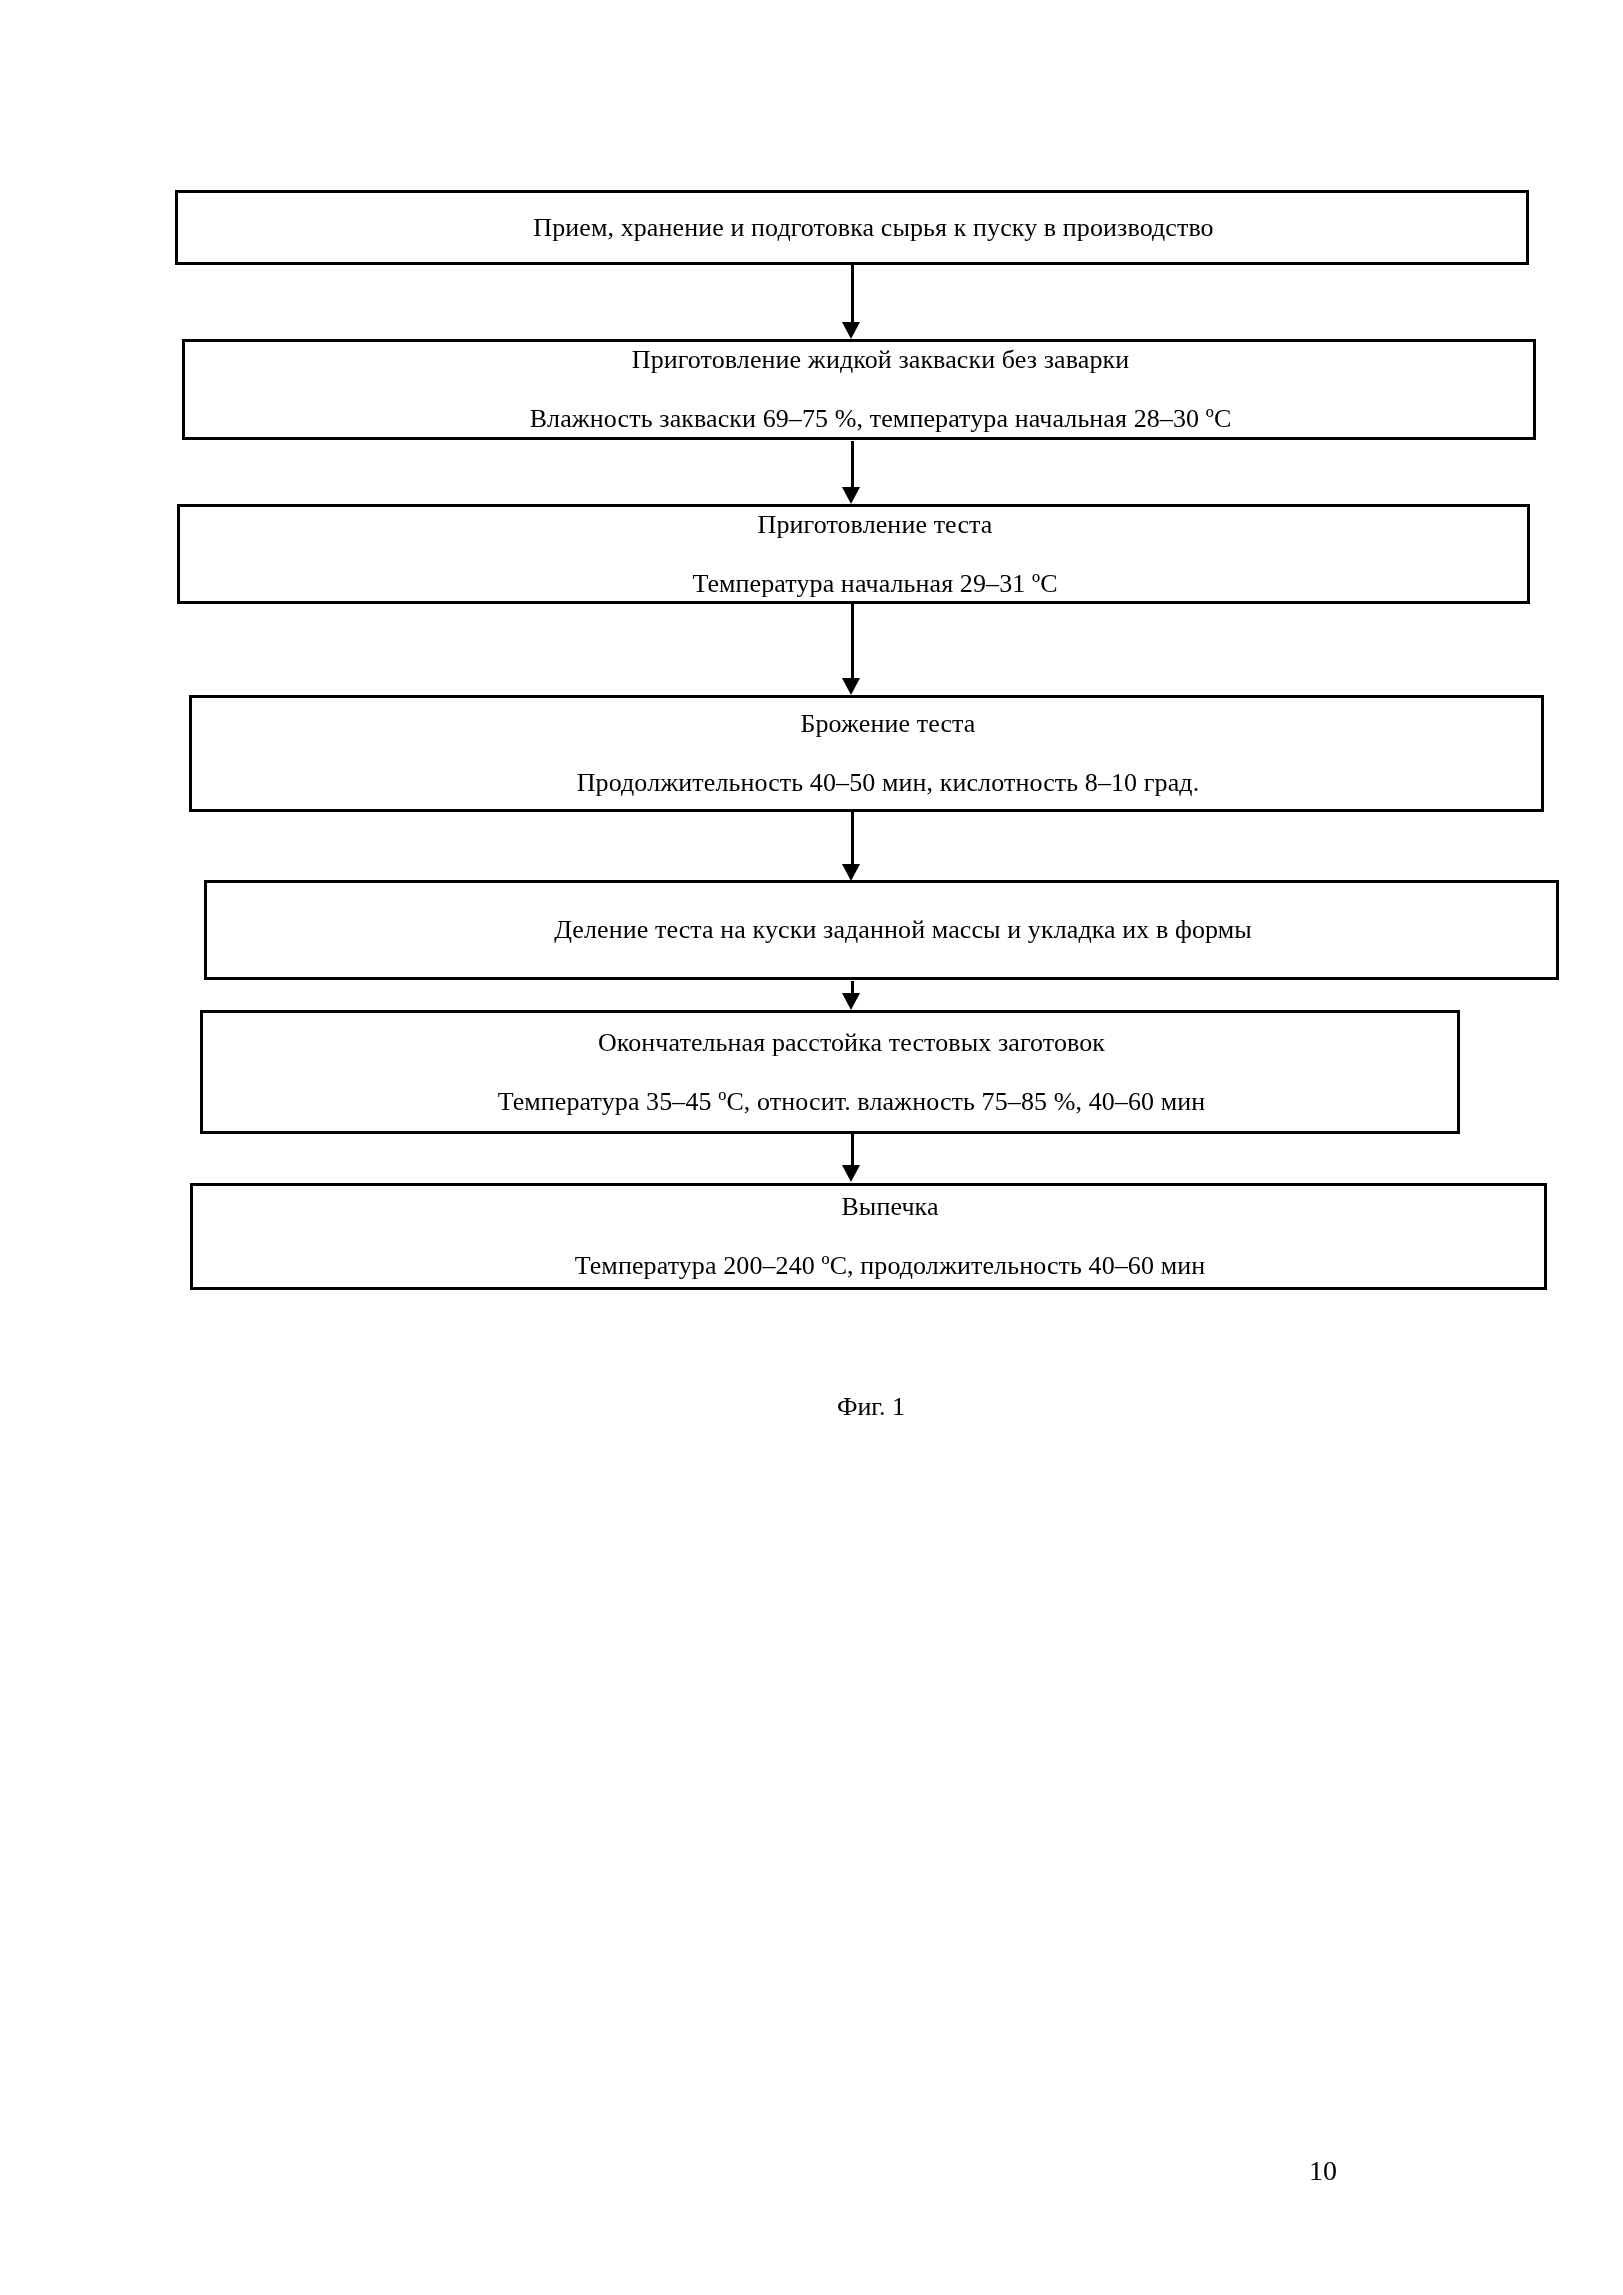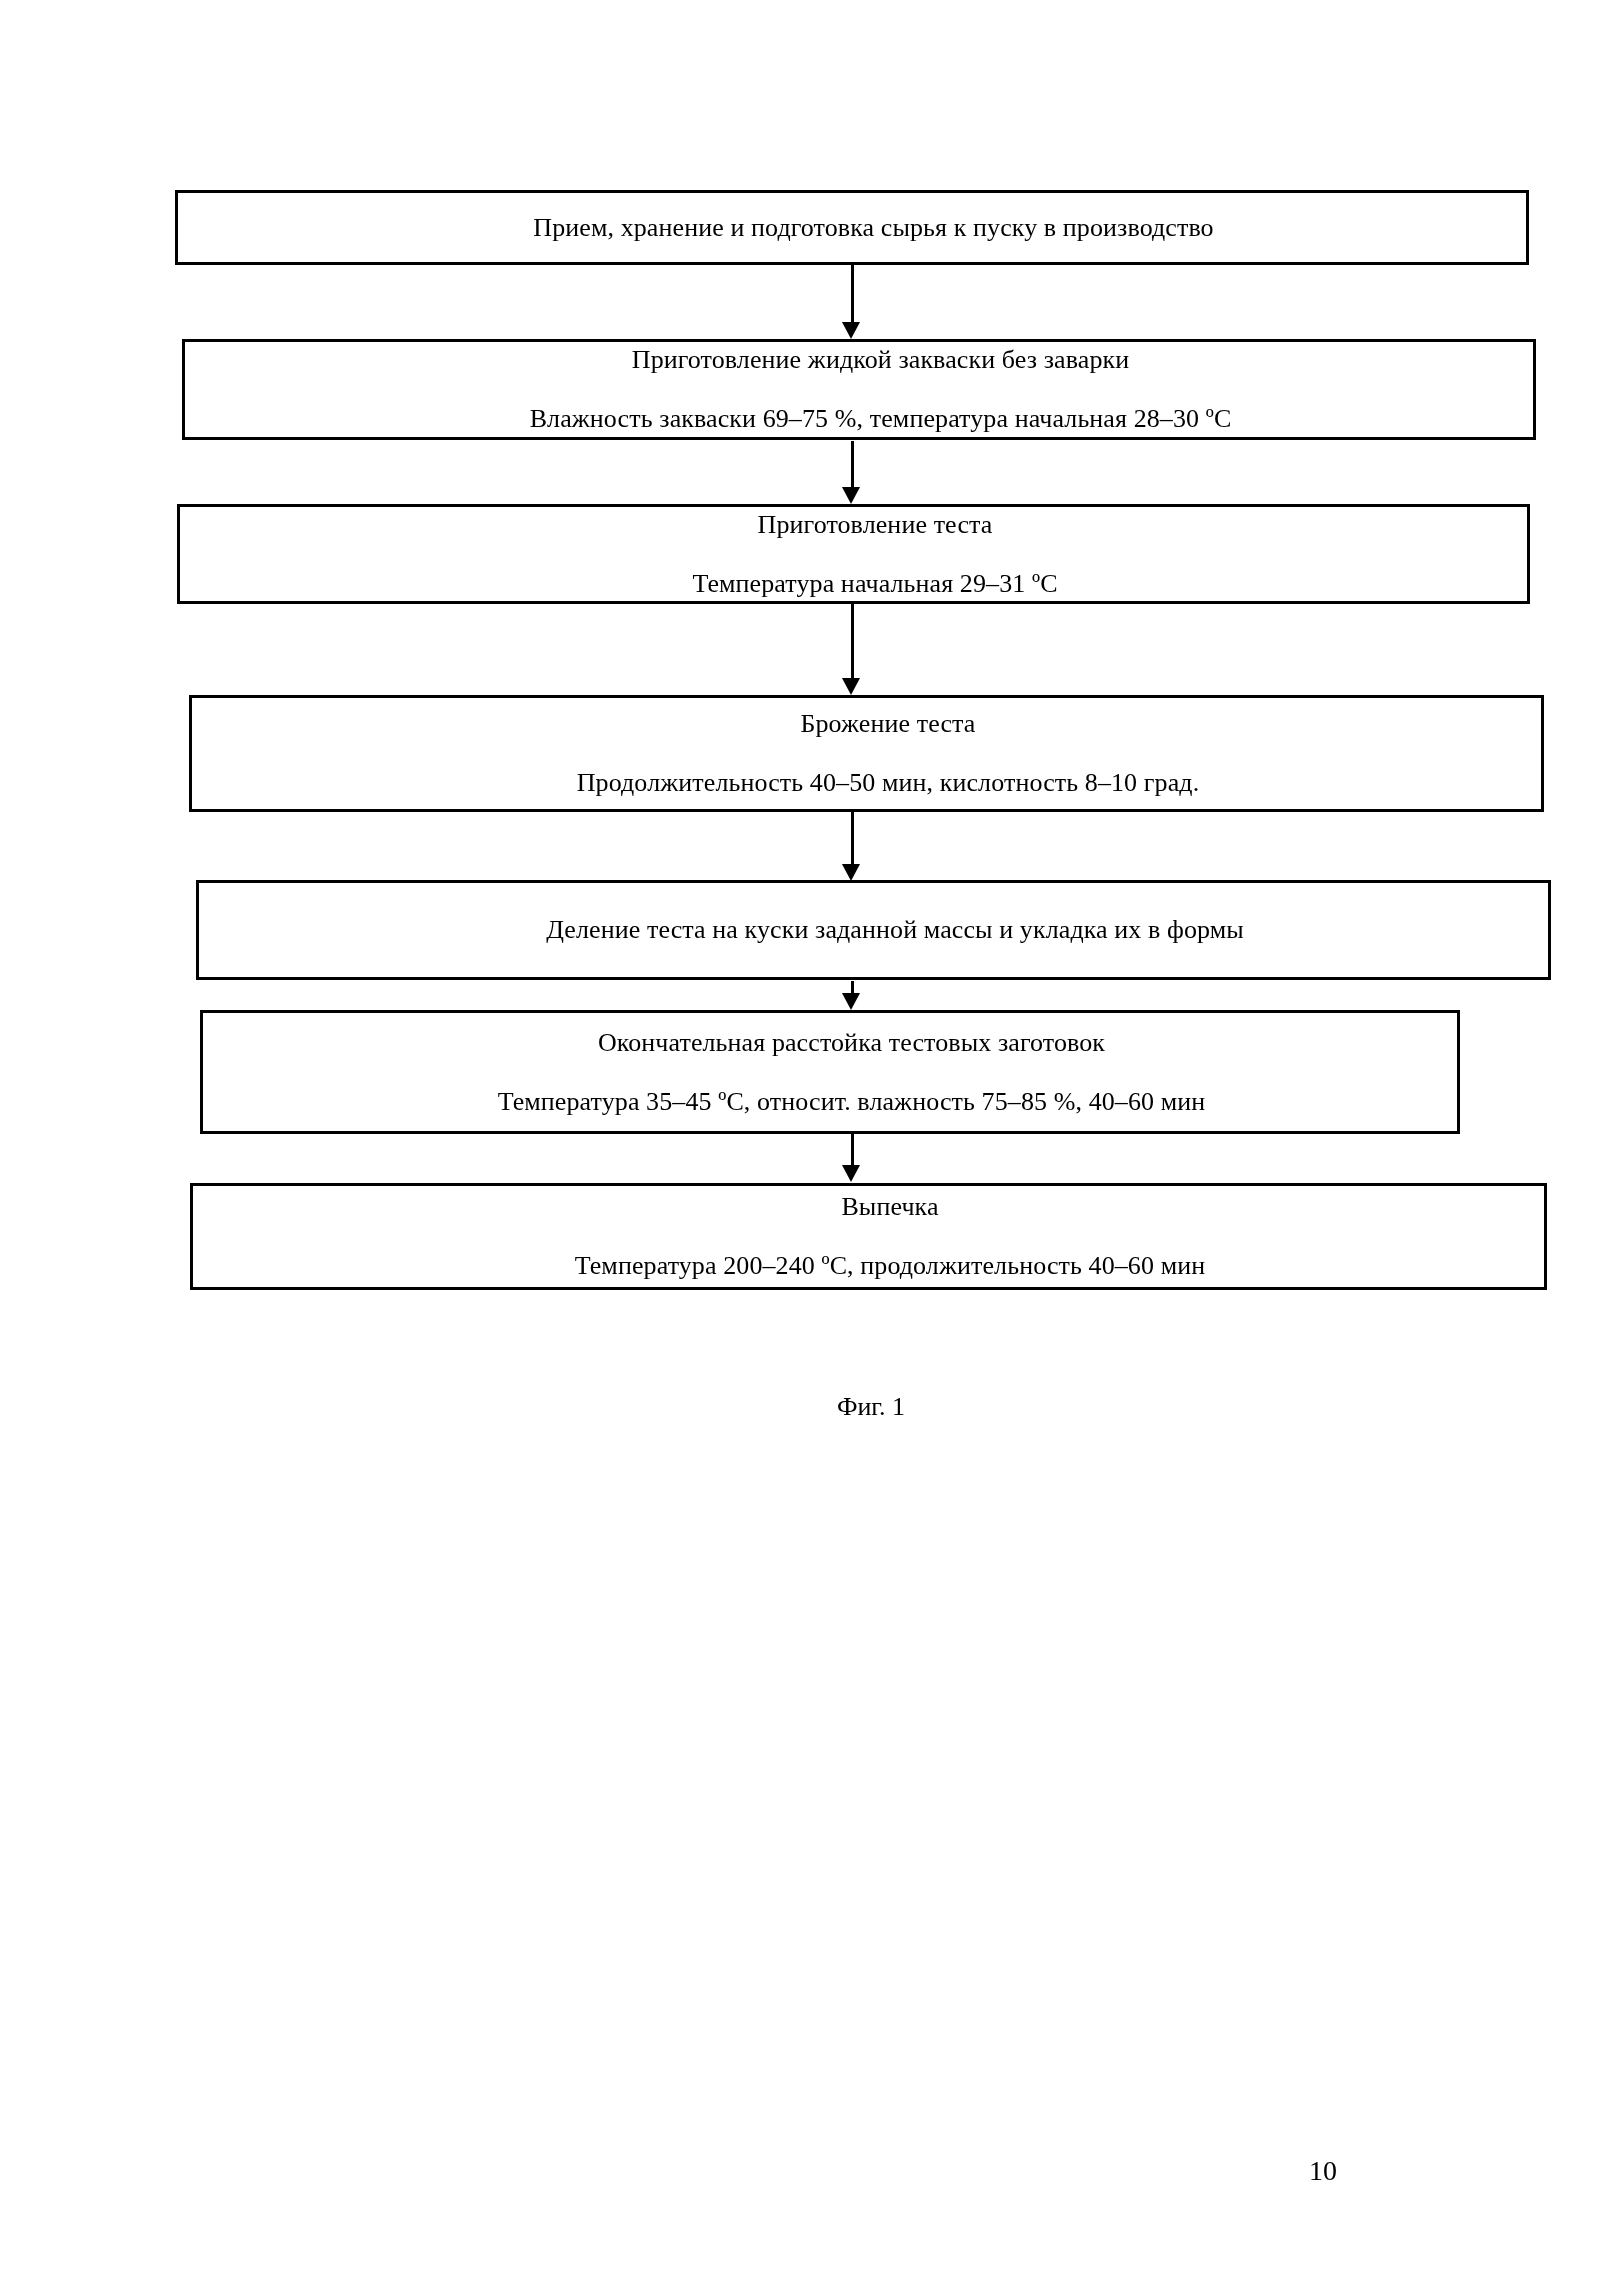--- a/index.html
+++ b/index.html
@@ -126,21 +126,21 @@
   <div class="fc-box" style="left:189px; top:695px; width:1355px; height:117px;">
     <span class="fc-line">Брожение теста</span>
     <span class="fc-line second">Продолжительность 40–50 мин, кислотность 8–10 град.</span>
   </div>
 
   <div class="connector" style="left:852px; top:812px; height:69px;">
     <div class="stem" style="height:52px;"></div>
     <div class="head" style="top:52px;"></div>
   </div>
 
-  <div class="fc-box single" style="left:196px; top:880px; width:1355px; height:100px;">
+  <div class="fc-box single" style="left:204px; top:880px; width:1355px; height:100px;">
     <span class="fc-line">Деление теста на куски заданной массы и укладка их в формы</span>
   </div>
 
   <div class="connector" style="left:852px; top:981px; height:29.5px;">
     <div class="stem" style="height:14.4px;"></div>
     <div class="head" style="top:12.4px;"></div>
   </div>
 
   <div class="fc-box" style="left:200px; top:1010px; width:1260px; height:124px;">
     <span class="fc-line">Окончательная расстойка тестовых заготовок</span>

